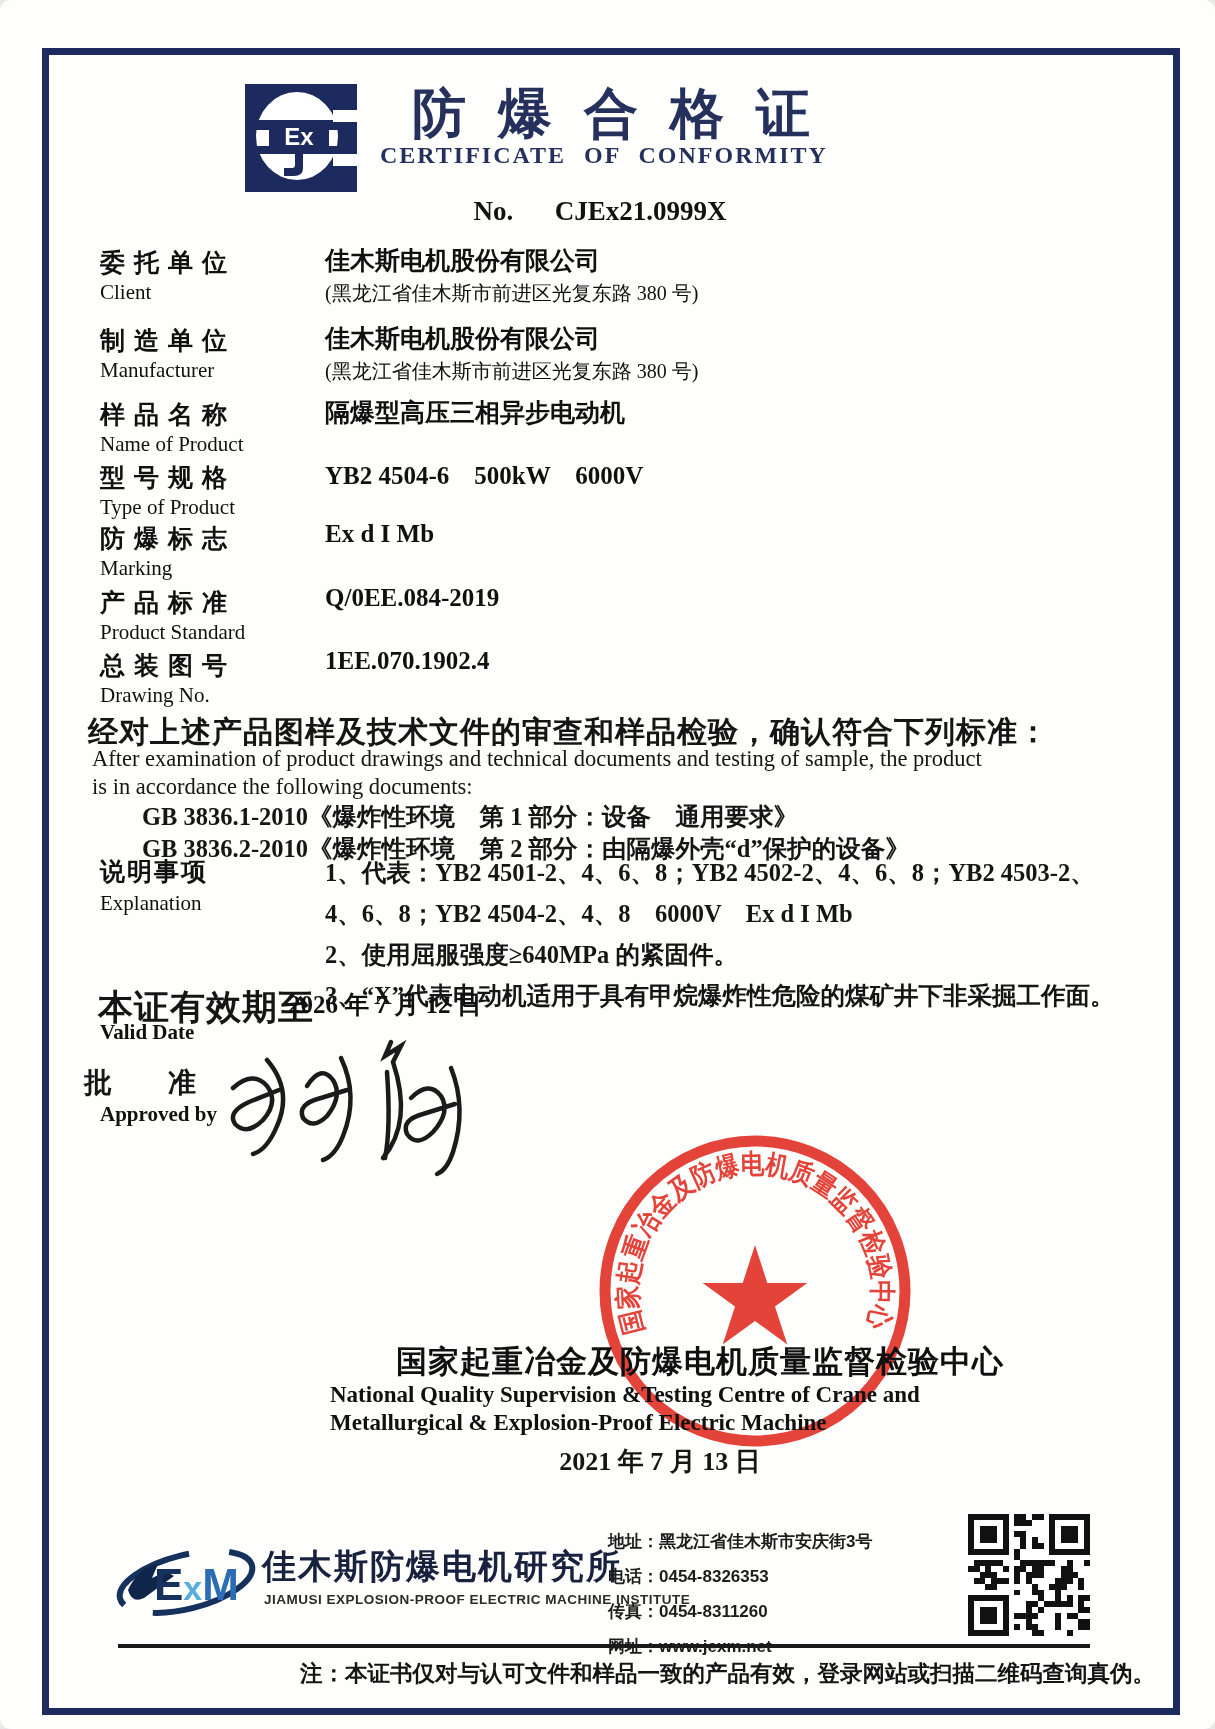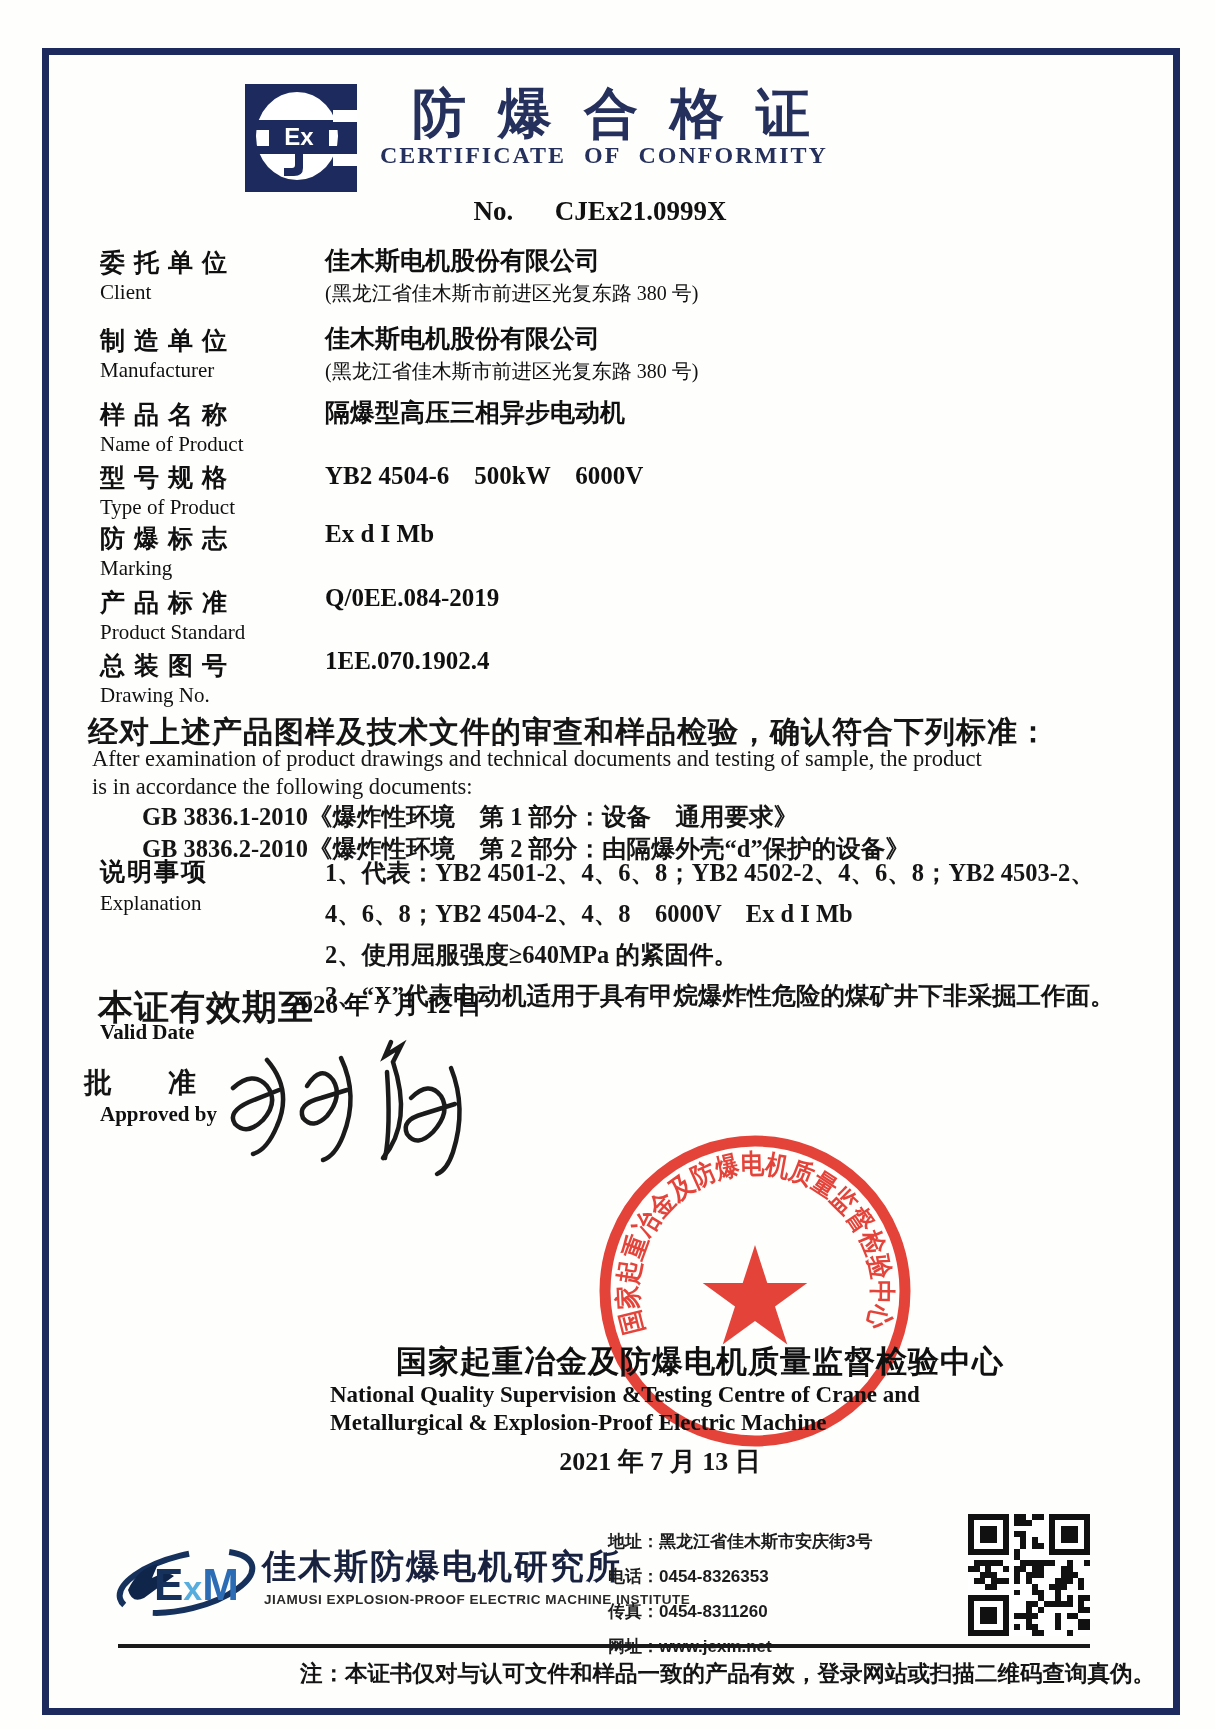--- a/index.html
+++ b/index.html
@@ -1,18 +1,18 @@
 <!DOCTYPE html>
 <html><head>
 <meta charset="utf-8">
 <style>
   html,body{margin:0;padding:0;background:#e9e9e9;}
   .page{
     position:relative;width:1215px;height:1729px;background:#fefefd;
-    font-family:"Liberation Serif",serif;color:#151515;overflow:hidden;margin:0 auto;
+    font-family:"Liberation Serif",serif;color:#151515;overflow:hidden;margin:0 auto;border-radius:11px;
   }
   .frame{
     position:absolute;left:42px;top:48px;width:1124px;height:1653px;
     border:7px solid #1c2a5e;
   }
   .abs{position:absolute;}
   .pre{white-space:pre-wrap;}
 
   
   .exlogo{left:245px;top:84px;width:112px;height:108px;}

